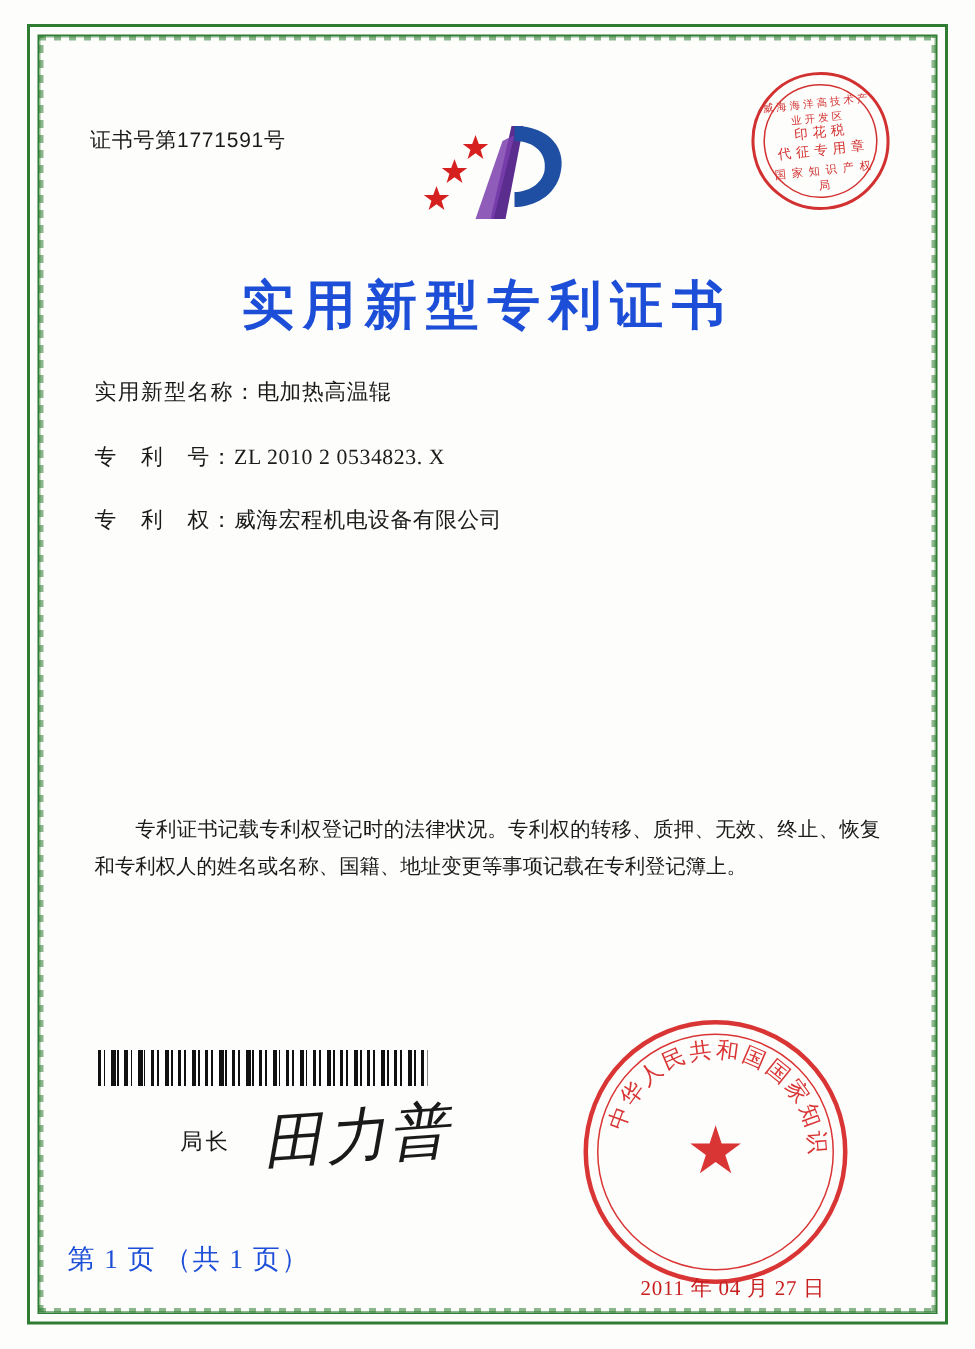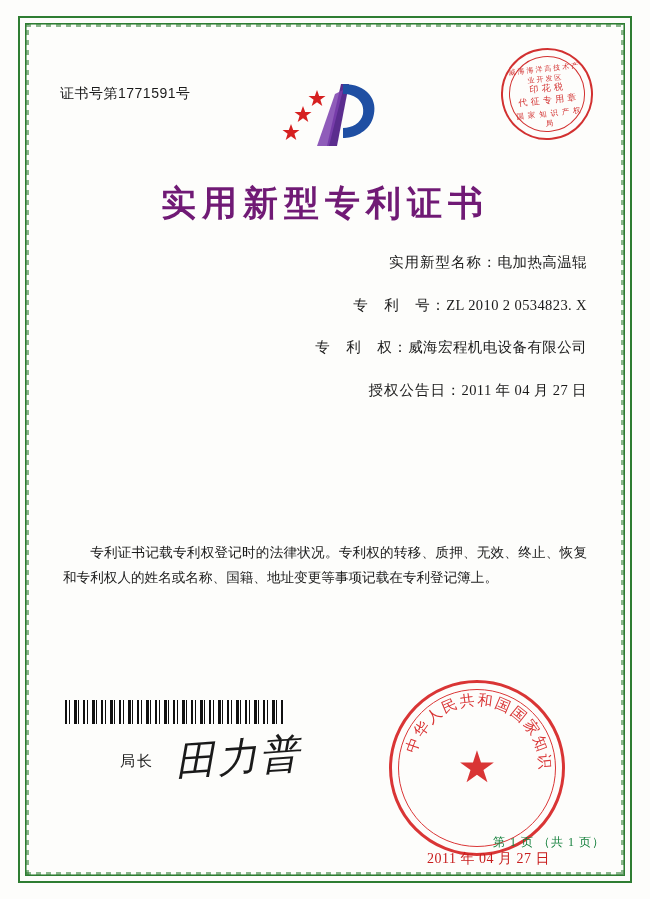--- a/index.html
+++ b/index.html
@@ -79,27 +79,26 @@
   .seal-top .st-l2{top:38px;font-size:9px;}
   .seal-top .st-l3{top:52px;font-size:7.5px;letter-spacing:1px;}
 
   .title{
     position:absolute;left:0;right:0;top:140px;
     text-align:center;
     font-size:35px;
     letter-spacing:6px;
     font-weight:bold;
     font-family:"Liberation Serif", serif;
-    color:#701a75;
+    color:#1d4ed8;
   }
   .fields{
     position:absolute;left:18px;right:18px;top:215px;
     font-size:14.5px;
     line-height:1;
-    text-align:right;
   }
   .field{
     margin-bottom:28px;
     white-space:nowrap;
   }
   .f-label{letter-spacing:1px;}
   .f-value{letter-spacing:.4px;}
   .body-text{
     position:absolute;left:18px;right:18px;top:500px;
     font-size:13.6px;
@@ -144,21 +143,21 @@
     position:absolute;left:50%;top:50%;
     transform:translate(-50%,-50%);
     font-size:44px;color:#d62020;line-height:1;
   }
   .seal-date{
     position:absolute;right:55px;top:810px;
     font-size:14px;color:#c81d1d;letter-spacing:.5px;
   }
   .footer{
     position:absolute;left:0;right:0;bottom:8px;
-    text-align:right;font-size:12px;letter-spacing:1px;color:#15803d;
+    text-align:left;font-size:18px;letter-spacing:1px;color:#1d4ed8;
   }
 </style>
 </head>
 <body>
 
 <div class="page">
 
   <div class="frame-outer"></div>
   <div class="frame-deco"></div>
   <div class="frame-inner"></div>
@@ -196,23 +195,20 @@
 
     <div class="fields">
       <div class="field">
         <span class="f-label">实用新型名称：</span><span class="f-value">电加热高温辊</span>
       </div>
       <div class="field">
         <span class="f-label">专　利　号：</span><span class="f-value">ZL 2010 2 0534823. X</span>
       </div>
       <div class="field">
         <span class="f-label">专　利　权：</span><span class="f-value">威海宏程机电设备有限公司</span>
-      </div>
-      <div class="field">
-        <span class="f-label">授权公告日：</span><span class="f-value">2011 年 04 月 27 日</span>
       </div>
     </div>
 
     <div class="body-text">
       <p>专利证书记载专利权登记时的法律状况。专利权的转移、质押、无效、终止、恢复和专利权人的姓名或名称、国籍、地址变更等事项记载在专利登记簿上。</p>
     </div>
 
     <div class="barcode"></div>
 
     <div class="director">局长</div>

